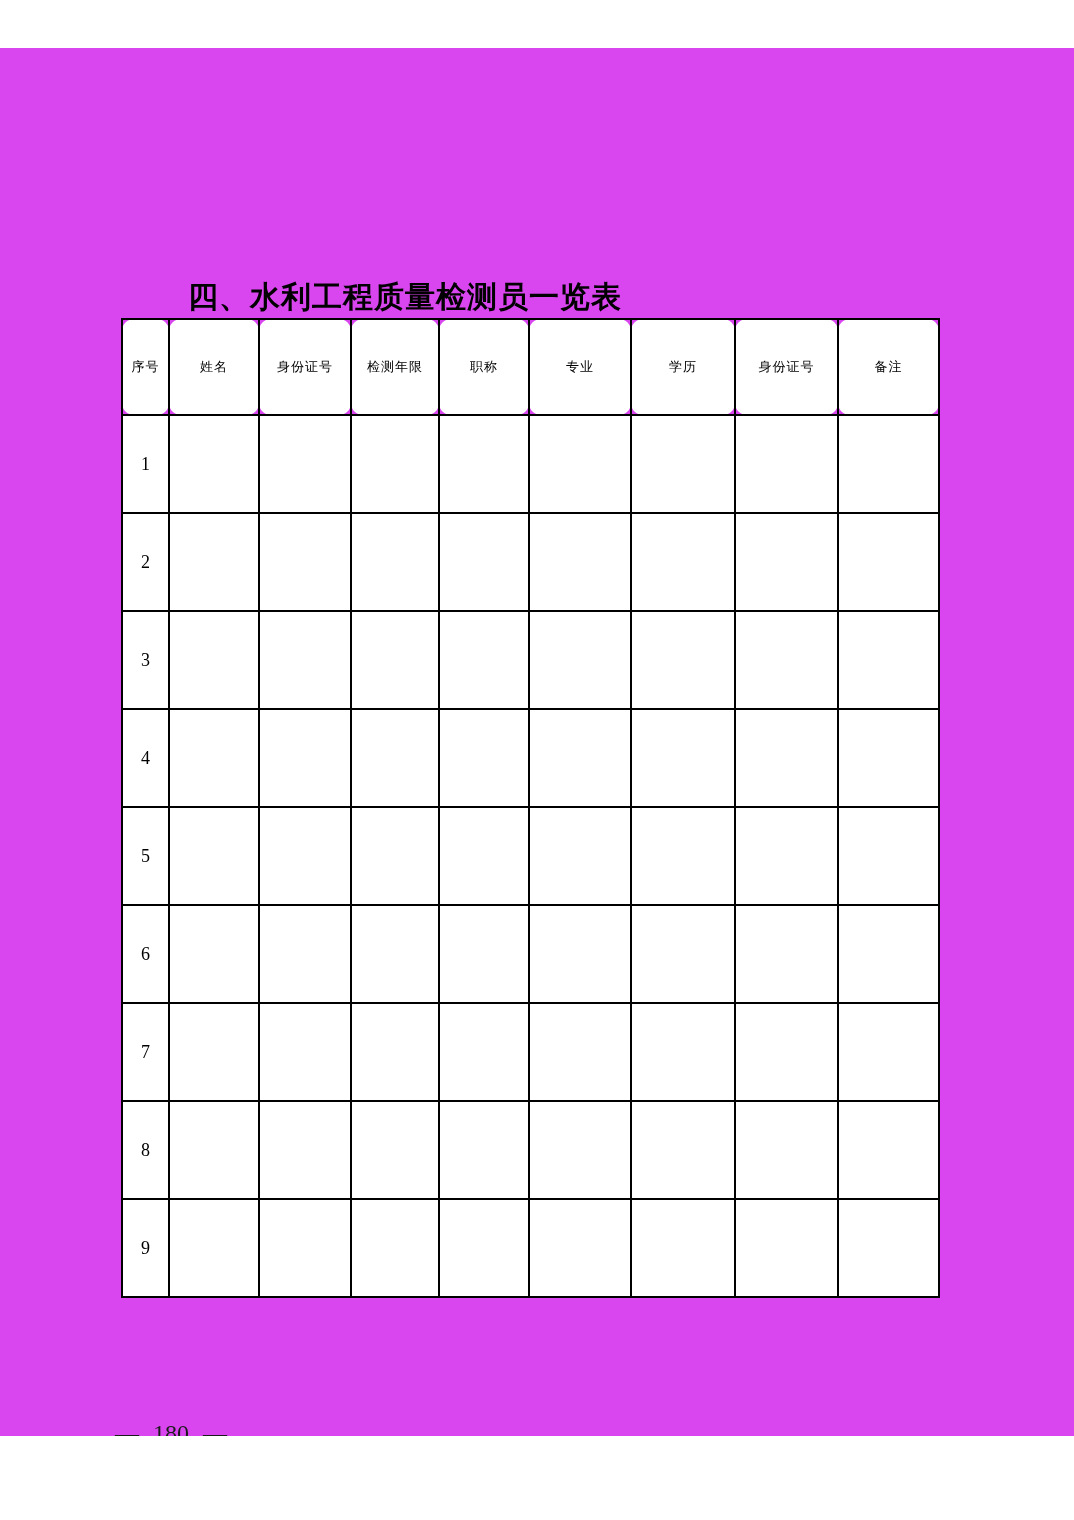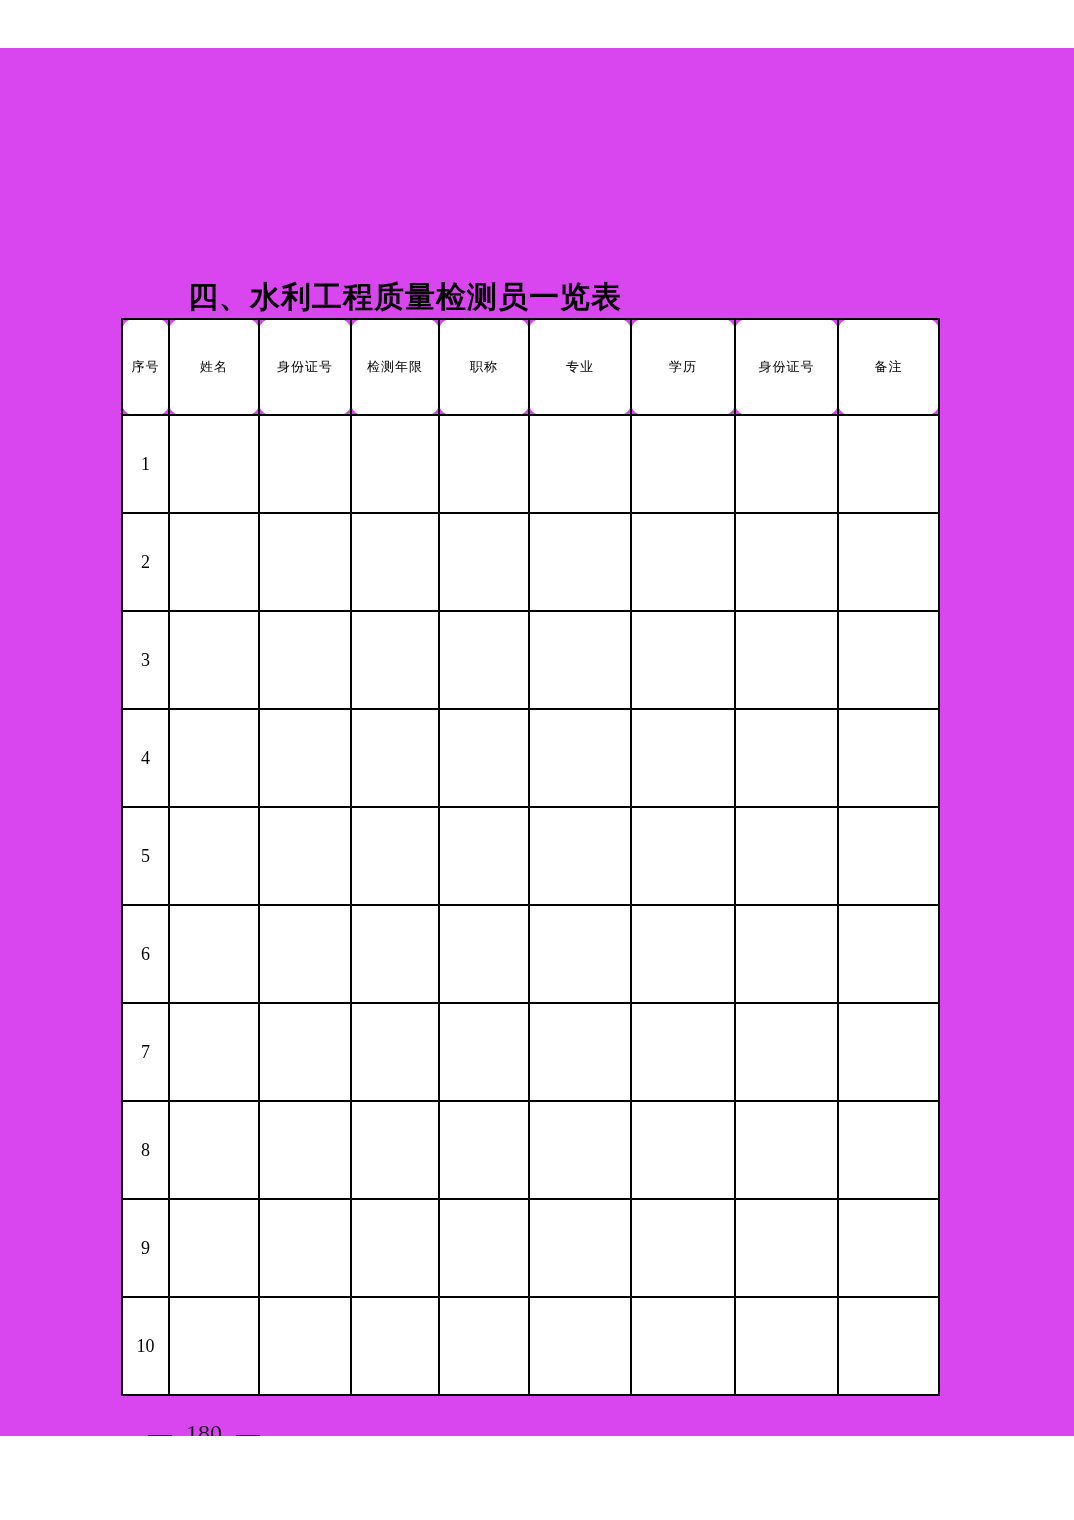--- a/index.html
+++ b/index.html
@@ -54,21 +54,21 @@
     letter-spacing: 1px;
     border-radius: 12px;
   }
   table.roster td {
     height: 96px;
     font-size: 18px;
     font-family: "Liberation Serif", serif;
   }
   .page-number {
     position: absolute;
-    left: 148px;
+    left: 115px;
     top: 1372px;
     font-size: 24px;
     font-family: "Liberation Serif", serif;
     color: #1a1a1a;
     word-spacing: 8px;
     white-space: nowrap;
   }
 </style>
 </head>
 <body>
@@ -204,29 +204,18 @@
   <td></td>
           <td></td>
           <td></td>
           <td></td>
           <td></td>
           <td></td>
           <td></td>
           <td></td>
         </tr>
 
-  <tr>
-    <td class="num">10</td>
-  <td></td>
-          <td></td>
-          <td></td>
-          <td></td>
-          <td></td>
-          <td></td>
-          <td></td>
-          <td></td>
-        </tr>
 </tbody>
   </table>
 
   <div class="page-number">— 180 —</div>
 
 </div>
 
 </body></html>

